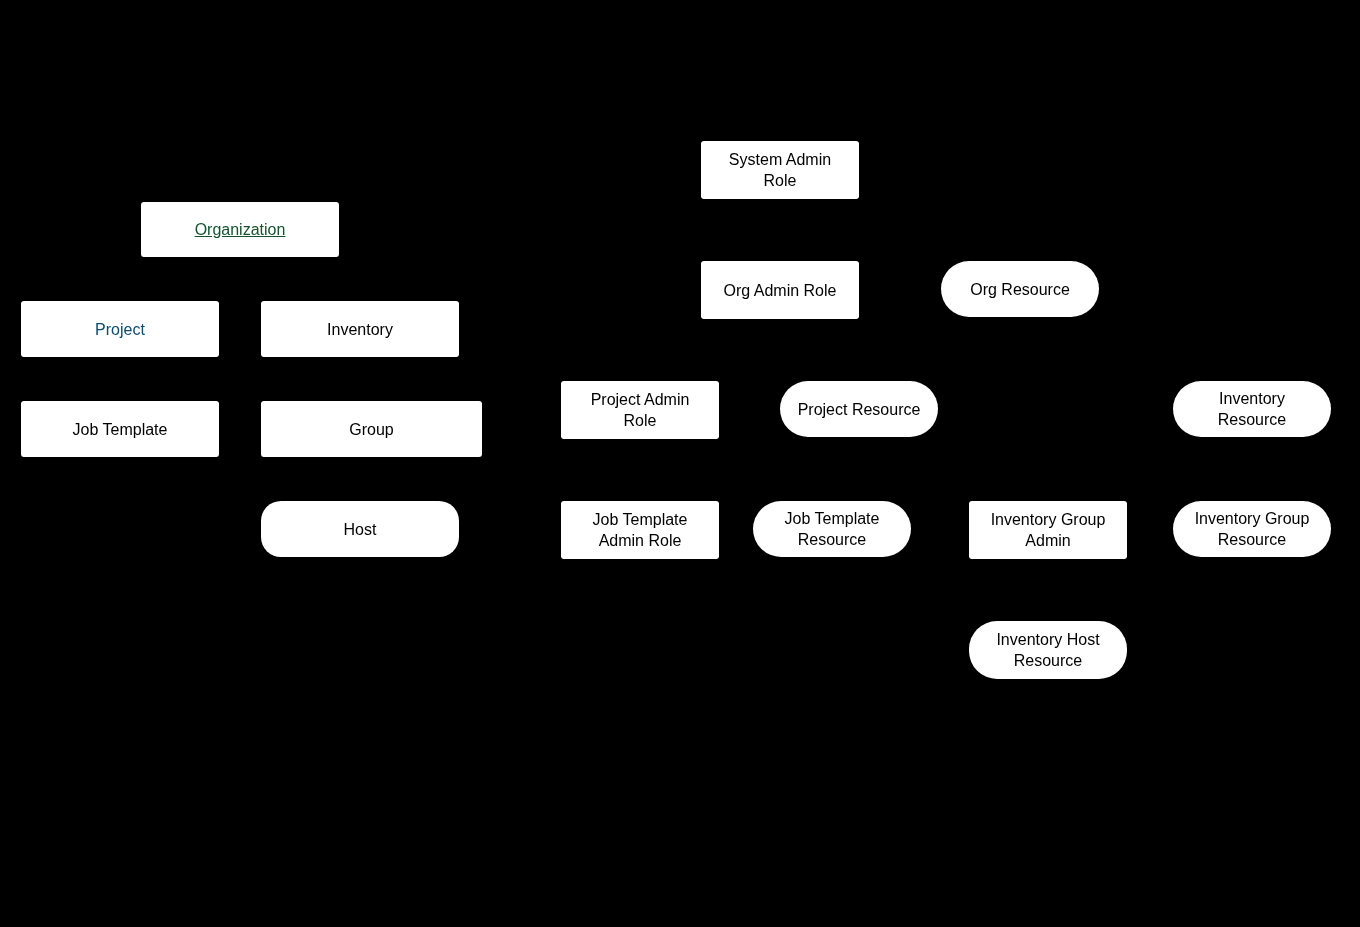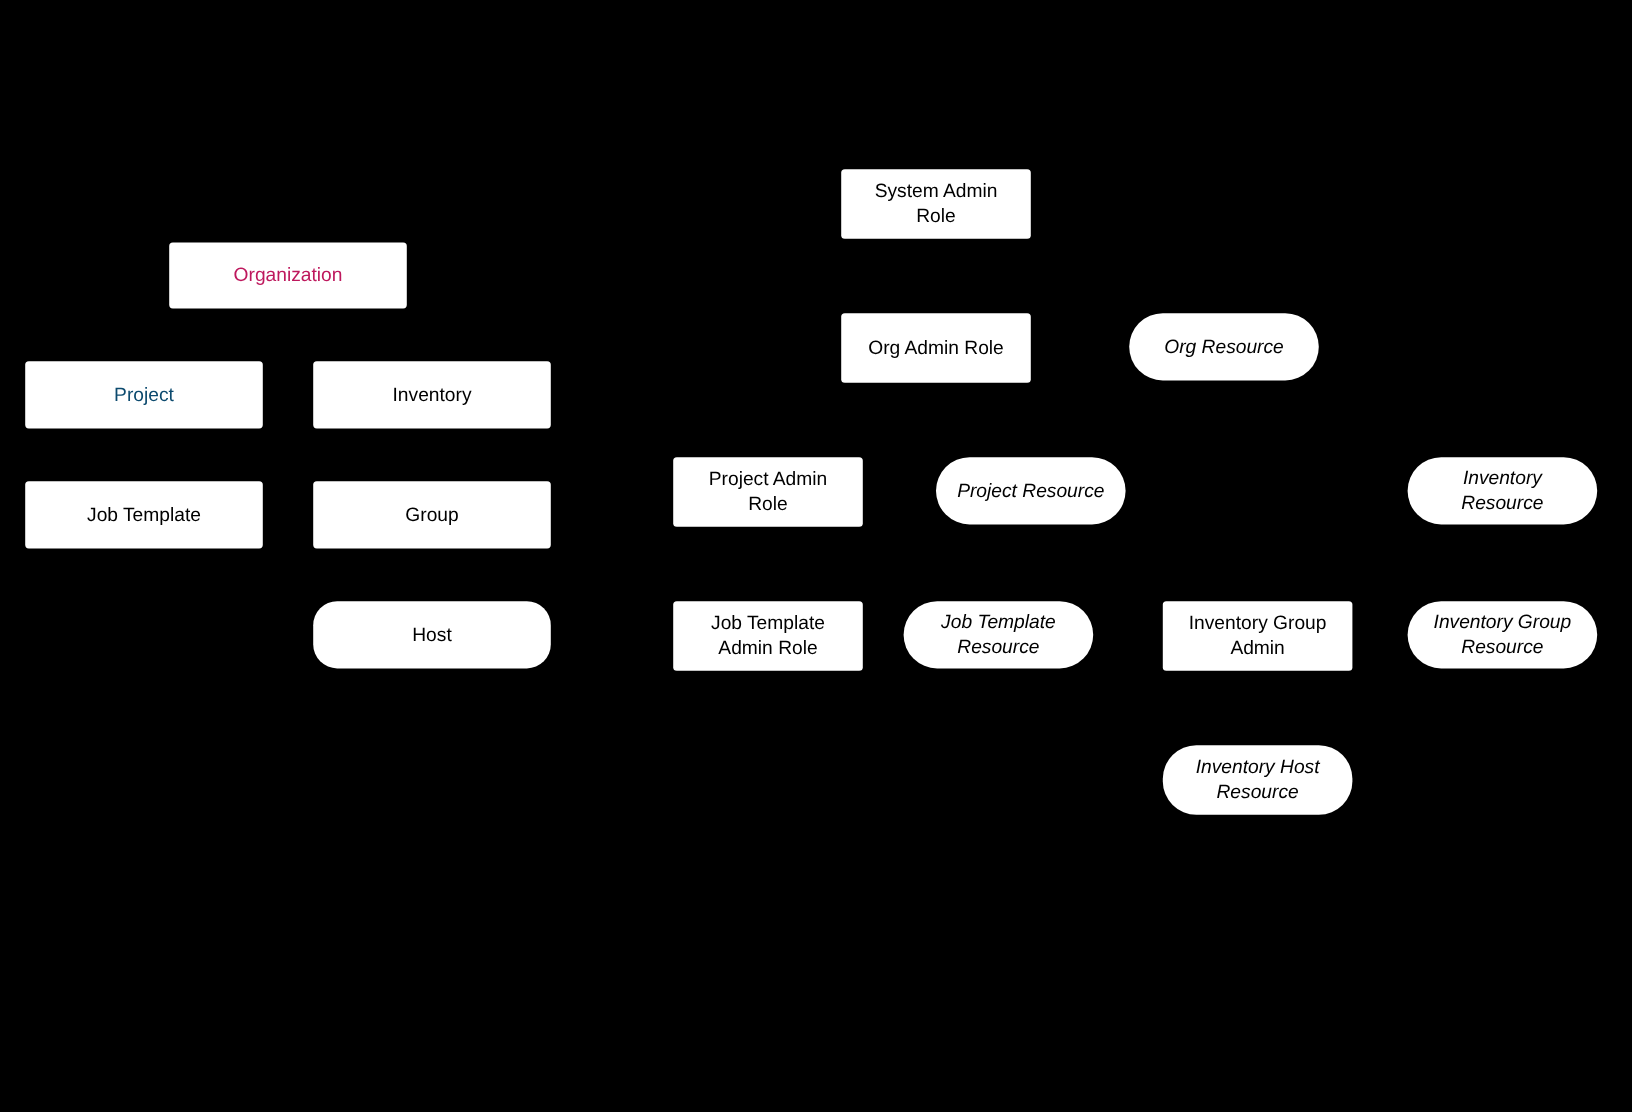--- a/index.html
+++ b/index.html
@@ -32,45 +32,44 @@
     padding: 2px 6px;
   }
   .node span {
     white-space: pre-line;
   }
   .node.rect {
     border-radius: 3px;
   }
   .node.pill {
     border-radius: 28px;
-    font-style: italic;
   }
 </style>
 </head>
 <body style="background: rgb(0, 0, 0);">
 
 <div class="canvas">
 
-  <div class="node rect" style="left: 141px; top: 202px; width: 198px; height: 55px; background: rgb(255, 255, 255); color: #be185d;">
+  <div class="node rect" style="left: 141px; top: 202px; width: 198px; height: 55px; background: rgb(255, 255, 255); color: #14532d; text-decoration: underline;">
     <span>Organization</span>
   </div>
 
   <div class="node rect" style="left: 21px; top: 301px; width: 198px; height: 56px; background: rgb(255, 255, 255); color: #0c4a6e;">
     <span>Project</span>
   </div>
 
   <div class="node rect" style="left: 261px; top: 301px; width: 198px; height: 56px; background: rgb(255, 255, 255); color: rgb(0, 0, 0);">
     <span>Inventory</span>
   </div>
 
   <div class="node rect" style="left: 21px; top: 401px; width: 198px; height: 56px; background: rgb(255, 255, 255); color: rgb(0, 0, 0);">
     <span>Job Template</span>
   </div>
 
-  <div class="node rect" style="left: 261px; top: 401px; width: 198px; height: 56px; background: rgb(255, 255, 255); color: rgb(0, 0, 0);">
+  <div class="node rect" style="left: 261px; top: 401px; width: 221px; height: 56px; background: rgb(255, 255, 255); color: rgb(0, 0, 0);">
     <span>Group</span>
   </div>
 
   <div class="node rect" style="left: 261px; top: 501px; width: 198px; height: 56px; background: rgb(255, 255, 255); color: rgb(0, 0, 0); border-radius: 20px;">
     <span>Host</span>
   </div>
 
   <div class="node rect" style="left: 701px; top: 141px; width: 158px; height: 58px; background: rgb(255, 255, 255); color: rgb(0, 0, 0);">
     <span>System Admin
 Role</span>

